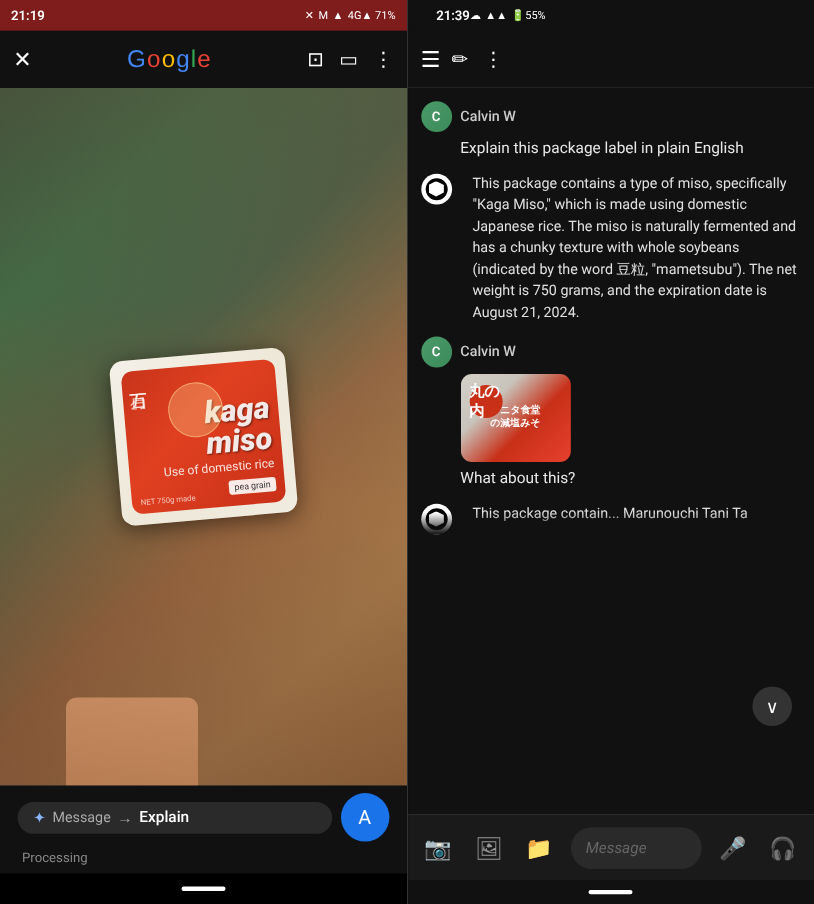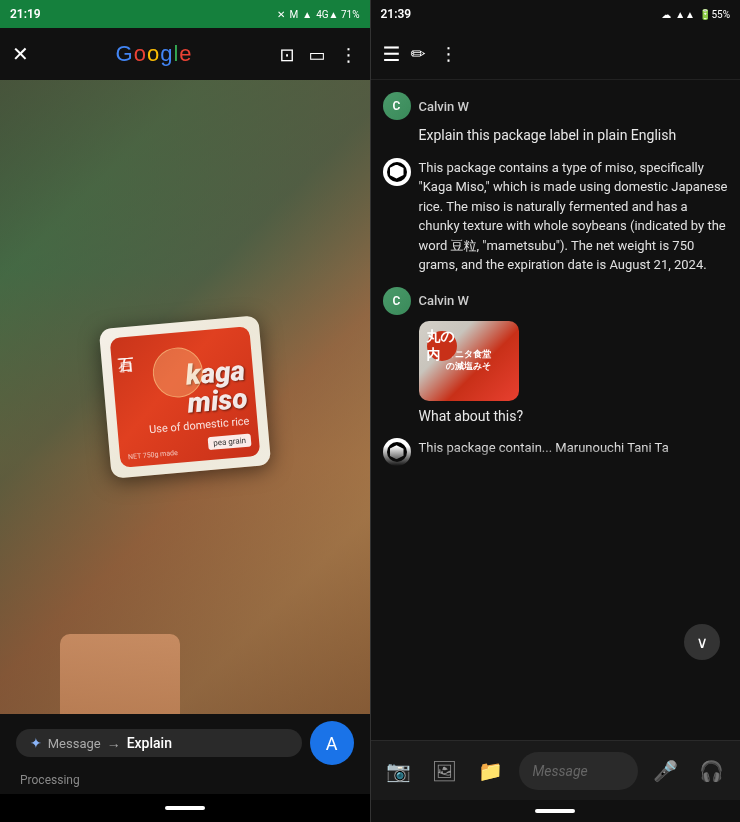--- a/index.html
+++ b/index.html
@@ -19,21 +19,21 @@
       height: 822px;
       background: #1a1a1a;
       display: flex;
       flex-direction: column;
       position: relative;
       overflow: hidden;
     }
 
     .left-status-bar {
       height: 28px;
-      background: #15803d;
+      background: #7f1d1d;
       display: flex;
       align-items: center;
       justify-content: space-between;
       padding: 0 10px;
       flex-shrink: 0;
     }
     .left-status-time {
       color: #fff;
       font-size: 12px;
       font-weight: 600;
@@ -275,22 +275,22 @@
       background: #111;
       display: flex;
       flex-direction: column;
     }
 
     .right-status-bar {
       height: 28px;
       background: #111;
       display: flex;
       align-items: center;
-      justify-content: space-between;
-      padding: 0 10px;
+      justify-content: flex-start;
+      padding: 0 26px;
       flex-shrink: 0;
     }
     .right-status-time {
       color: #fff;
       font-size: 12px;
       font-weight: 600;
     }
     .right-status-icons {
       display: flex;
       align-items: center;
@@ -398,21 +398,21 @@
     }
     .user-text-bubble {
       margin-left: 36px;
       color: #e8e8e8;
       font-size: 14px;
       line-height: 1.4;
     }
 
     .assistant-message {
       display: flex;
-      gap: 8px;
+      gap: 19px;
       align-items: flex-start;
     }
     .assistant-avatar {
       width: 28px;
       height: 28px;
       border-radius: 50%;
       background: #fff;
       display: flex;
       align-items: center;
       justify-content: center;

